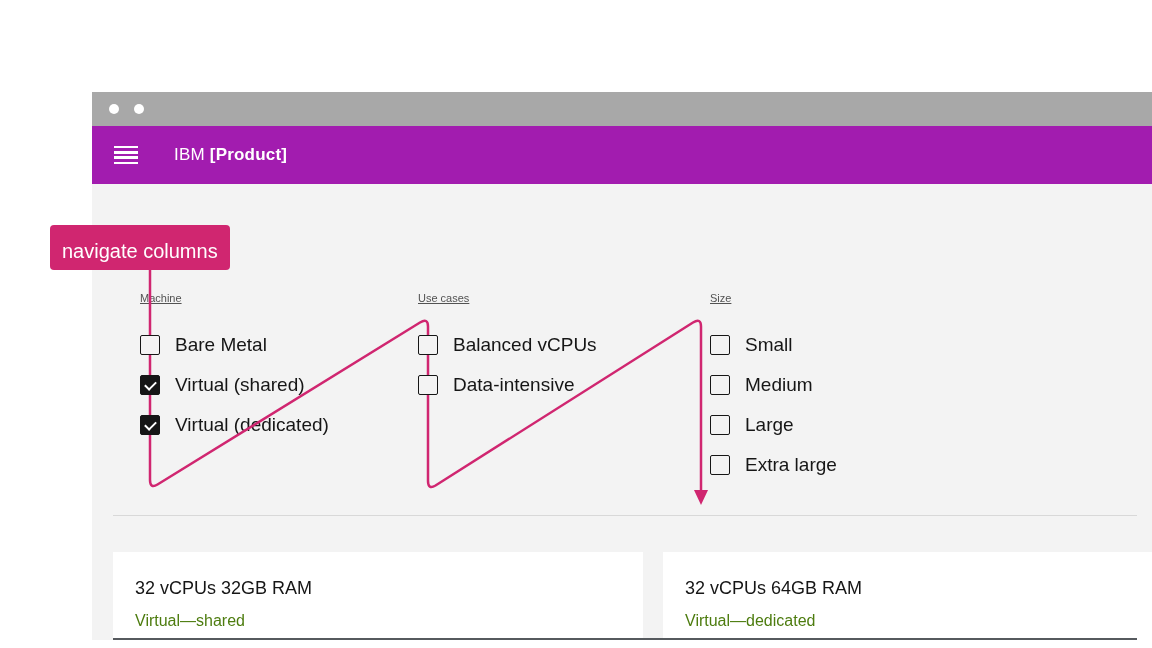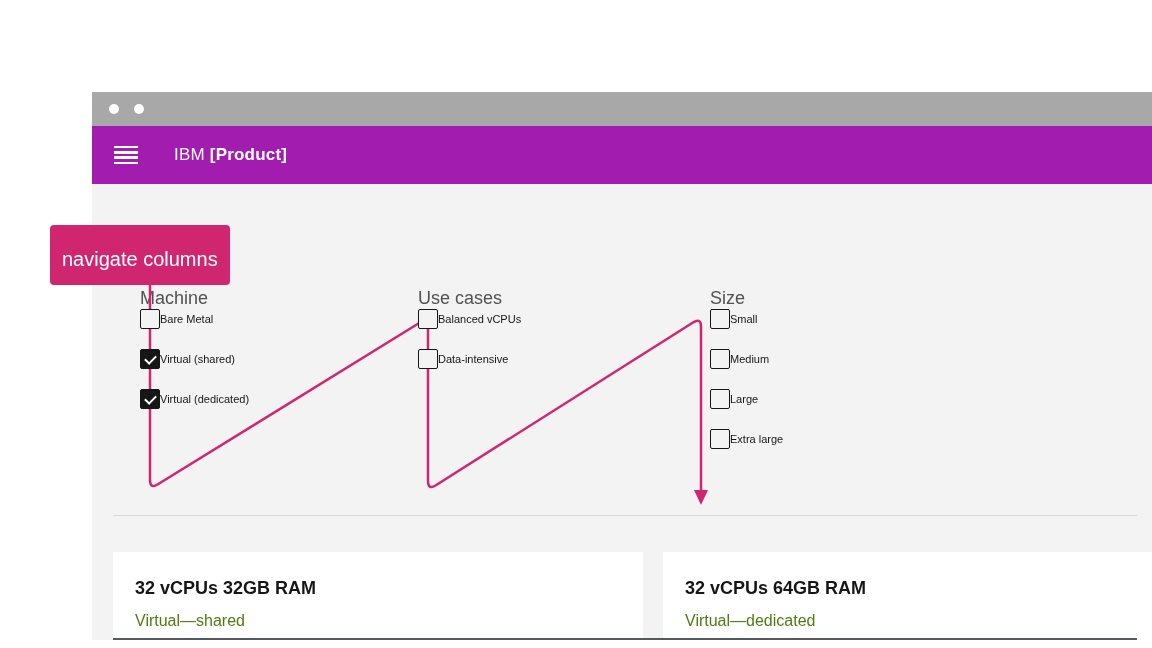--- a/index.html
+++ b/index.html
@@ -22,48 +22,48 @@
   .brand { color:#ffffff; font-size:17px; margin-left:36px; letter-spacing:0.2px; }
   .brand b { font-weight:bold; }
 
   .content { position:relative; height:456px; background:#f3f3f3; }
 
   
   .filter-col { position:absolute; top:104px; }
   .col-machine { left:48px; }
   .col-usecases { left:326px; }
   .col-size { left:618px; }
-  .col-label { font-size:18px; color:#525252; line-height:20px; margin-bottom:1px; }
+  .col-label { font-size:11px; color:#525252; line-height:20px; margin-bottom:27px;text-decoration:underline; }
   .cb-row { display:flex; align-items:center; height:20px; margin-bottom:20px;
             cursor:pointer; }
   .cb-box { position:relative; z-index:4; width:20px; height:20px; flex:0 0 20px;
             border:1.5px solid #161616; border-radius:2px; background:#f3f3f3; }
   .cb-box.checked { background:#161616; border-color:#161616; }
   .cb-box.checked::after { content:""; position:absolute; left:4px; top:4.5px;
             width:9px; height:5px; border-left:2px solid #ffffff;
             border-bottom:2px solid #ffffff; transform:rotate(-45deg); }
-  .cb-label { font-size:11px; color:#161616; white-space:nowrap; }
+  .cb-label { margin-left:15px; font-size:19px; color:#161616; white-space:nowrap; }
 
   
   .divider { position:absolute; left:21px; top:331px; width:1024px; height:1px;
              background:#d8d8d8; }
   .tile { position:absolute; top:368px; height:90px; background:#ffffff;
           padding:26px 0 0 22px; cursor:pointer; }
   .tile-1 { left:21px; width:530px; }
   .tile-2 { left:571px; width:530px; }
-  .tile-title { font-size:18px; font-weight:bold; color:#161616; }
+  .tile-title { font-size:18px; font-weight:normal; color:#161616; }
   .tile-sub { margin-top:13px; font-size:16px; color:#4d7c0f; }
   .bottom-strip { position:absolute; left:21px; bottom:0; width:1024px; height:2px;
                   background:#565a5e; }
 
   
   .nav-path { position:absolute; left:0; top:0; width:1152px; height:648px;
               z-index:3; pointer-events:none; color:var(--accent,#d02670); }
-  .tag { position:absolute; left:50px; top:225px; height:60px; line-height:45px;
-         padding:12px 12px; background:var(--accent,#d02670); color:#ffffff;
+  .tag { position:absolute; left:50px; top:225px; height:45px; line-height:45px;
+         padding:4px 12px; background:var(--accent,#d02670); color:#ffffff;
          font-size:20px; border-radius:4px; z-index:5; white-space:nowrap; }
 </style>
 </head>
 <body>
 
 <div class="page">
 
   <div class="window">
 
     <div class="titlebar">

